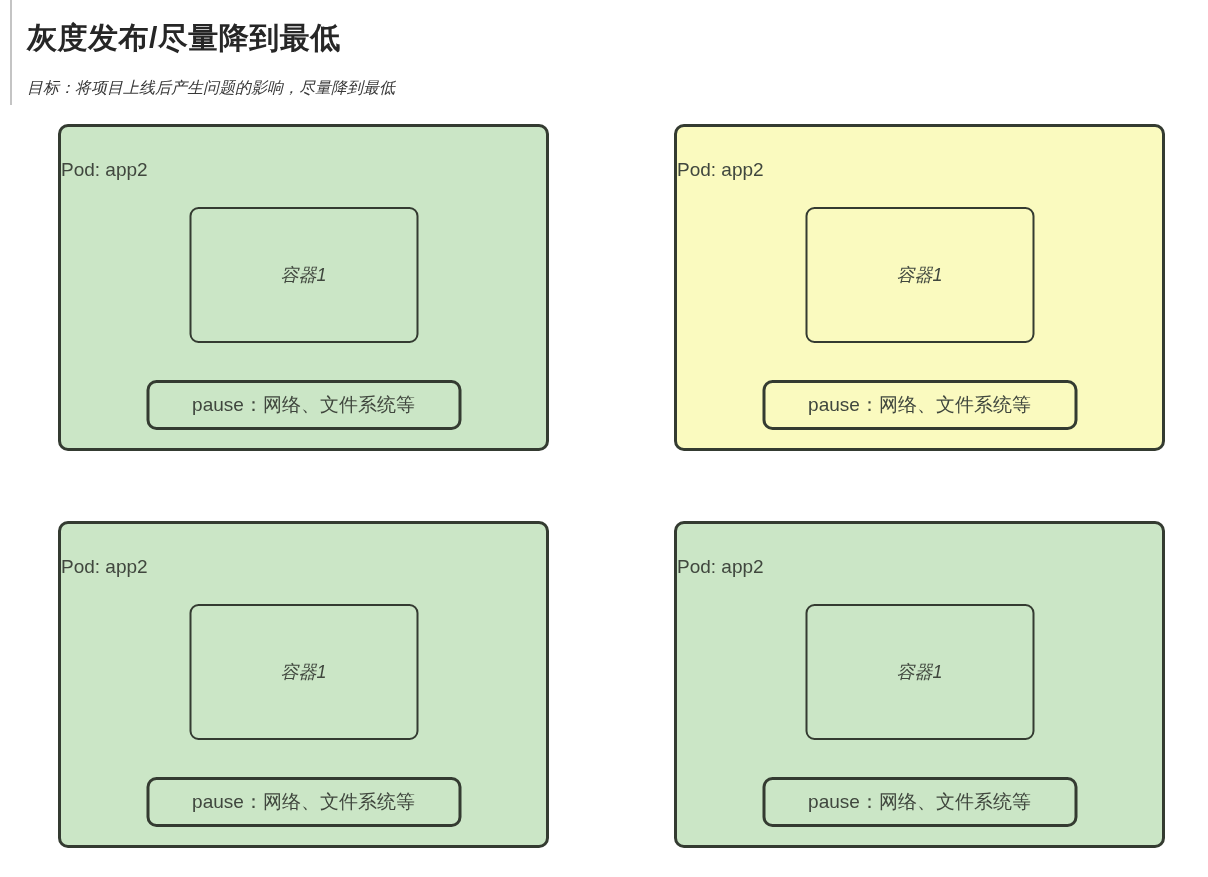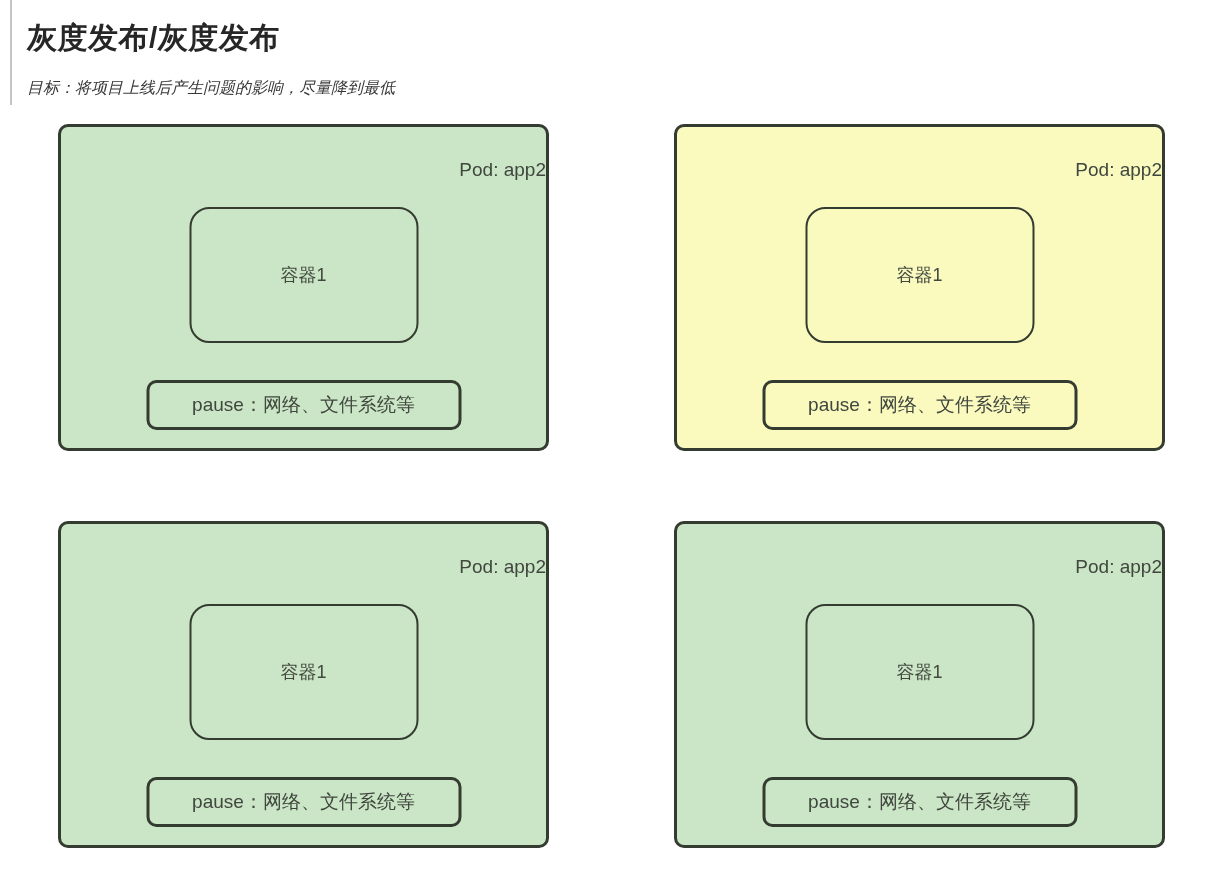--- a/index.html
+++ b/index.html
@@ -60,40 +60,41 @@
     box-sizing: border-box;
     border: 3px solid var(--border, #343b31);
     border-radius: 10px;
     background: #cbe6c6;
   }
   .pod-title {
     position: absolute;
     left: 0;
     right: 0;
     top: 30px;
-    text-align: right;
+    text-align: left;
     font-size: 19px;
     line-height: 26px;
     color: var(--label, #40473e);
   }
   .container-box {
     position: absolute;
     left: 50%;
     transform: translateX(-50%);
     top: 80px;
     width: 229px;
     height: 136px;
     box-sizing: border-box;
     border: 2px solid var(--border, #343b31);
-    border-radius: 20px;
+    border-radius: 9px;
     display: flex;
     align-items: center;
     justify-content: center;
     font-size: 18px;
     color: var(--label, #40473e);
+    font-style: italic;
   }
   .pause-box {
     position: absolute;
     left: 50%;
     transform: translateX(-50%);
     top: 253px;
     width: 315px;
     height: 50px;
     box-sizing: border-box;
     border: 3px solid var(--border, #343b31);
@@ -105,21 +106,21 @@
     color: var(--label, #40473e);
     white-space: nowrap;
   }
 </style>
 </head>
 <body style="background: rgb(255, 255, 255);">
 
 <div class="page">
   <div class="left-edge-line" style="background: rgb(196, 196, 196);"></div>
 
-  <h1 class="page-title">灰度发布/灰度发布</h1>
+  <h1 class="page-title">灰度发布/尽量降到最低</h1>
   <p class="page-subtitle">目标：将项目上线后产生问题的影响，尽量降到最低</p>
 
   <div class="pods-grid">
 
     <div class="pod" style="background: rgb(203, 230, 198);">
       <div class="pod-title">Pod: app2</div>
       <div class="container-box">
         <span>容器1</span>
       </div>
       <div class="pause-box">

